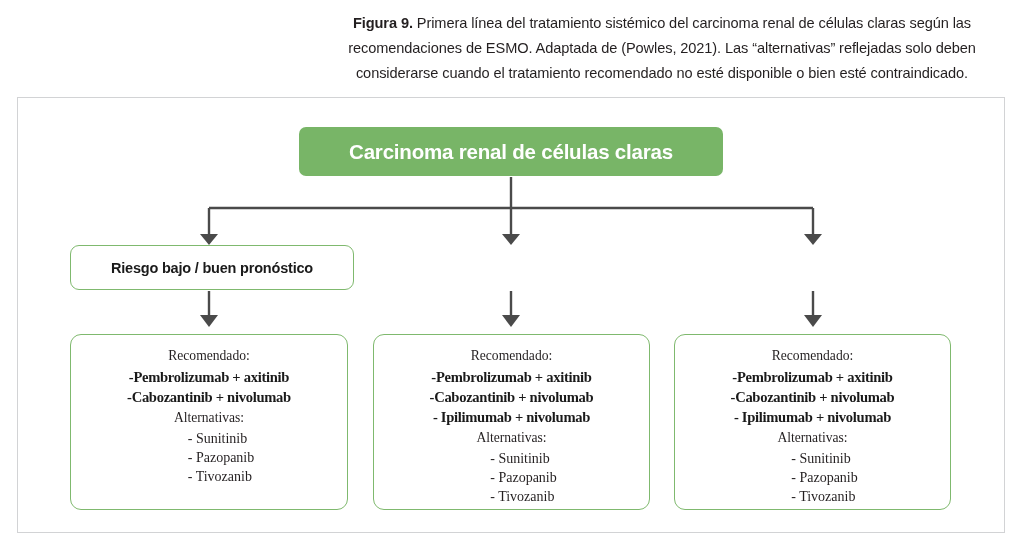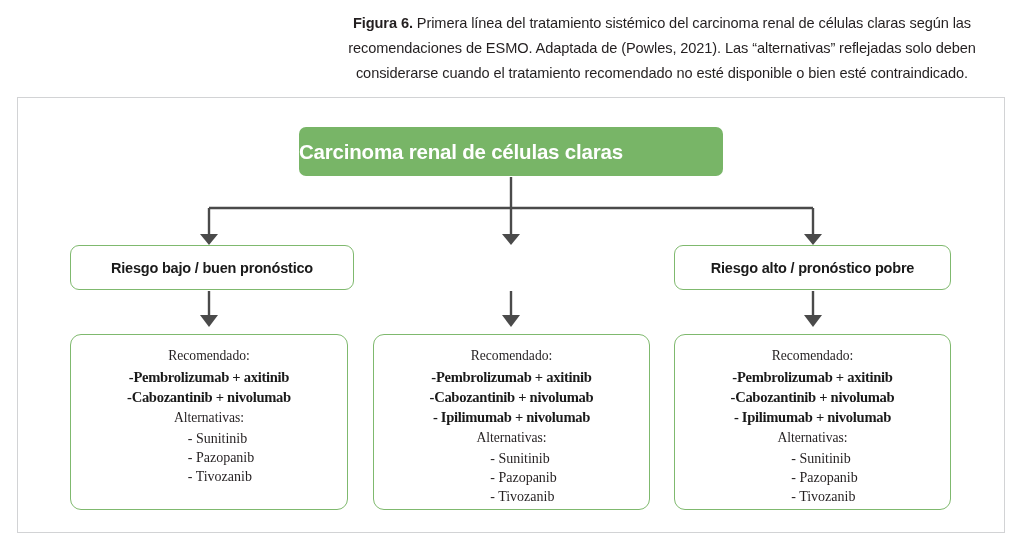--- a/index.html
+++ b/index.html
@@ -58,21 +58,21 @@
   .root-node {
     position: absolute;
     left: 299px;
     top: 127px;
     width: 424px;
     height: 49px;
     background: #78b567;
     border-radius: 7px;
     display: flex;
     align-items: center;
-    justify-content: flex-start;
+    justify-content: center;
     box-sizing: border-box;
   }
   .root-node .root-label {
     color: #ffffff;
     font-size: 20.5px;
     font-weight: bold;
     letter-spacing: -0.2px;
   }
 
   
@@ -155,21 +155,21 @@
     left: 0;
     top: 0;
     width: 1024px;
     height: 555px;
   }
 </style>
 </head>
 <body>
 
 <div class="caption">
-  <span class="fig-label">Figura 6.</span><span> Primera línea del tratamiento sistémico del carcinoma renal de células claras según las recomendaciones de ESMO. Adaptada de (Powles, 2021). Las “alternativas” reflejadas solo deben considerarse cuando el tratamiento recomendado no esté disponible o bien esté contraindicado.</span>
+  <span class="fig-label">Figura 9.</span><span> Primera línea del tratamiento sistémico del carcinoma renal de células claras según las recomendaciones de ESMO. Adaptada de (Powles, 2021). Las “alternativas” reflejadas solo deben considerarse cuando el tratamiento recomendado no esté disponible o bien esté contraindicado.</span>
 </div>
 
 <div class="figure-frame"></div>
 
 <div class="diagram">
 
   <svg class="connector-svg" viewBox="0 0 1024 555">
     <g stroke="#4a4a4a" stroke-width="2.4" fill="none">
 
       <path d="M511,177 L511,208"></path>
@@ -195,23 +195,20 @@
       <polygon points="804,315 822,315 813,327"></polygon>
     </g>
   </svg>
 
   <div class="root-node">
     <span class="root-label">Carcinoma renal de células claras</span>
   </div>
 
   <div class="risk-box col0">
     <span class="risk-label">Riesgo bajo / buen pronóstico</span>
-  </div>
-  <div class="risk-box col2">
-    <span class="risk-label">Riesgo alto / pronóstico pobre</span>
   </div>
 
   <div class="treat-box col0">
     <div class="section-heading">Recomendado:</div>
     <div class="recommended-list">
       <div class="rec-item">-Pembrolizumab + axitinib</div>
       <div class="rec-item">-Cabozantinib + nivolumab</div>
     </div>
     <div class="section-heading alt-heading">Alternativas:</div>
     <div class="alt-list">

